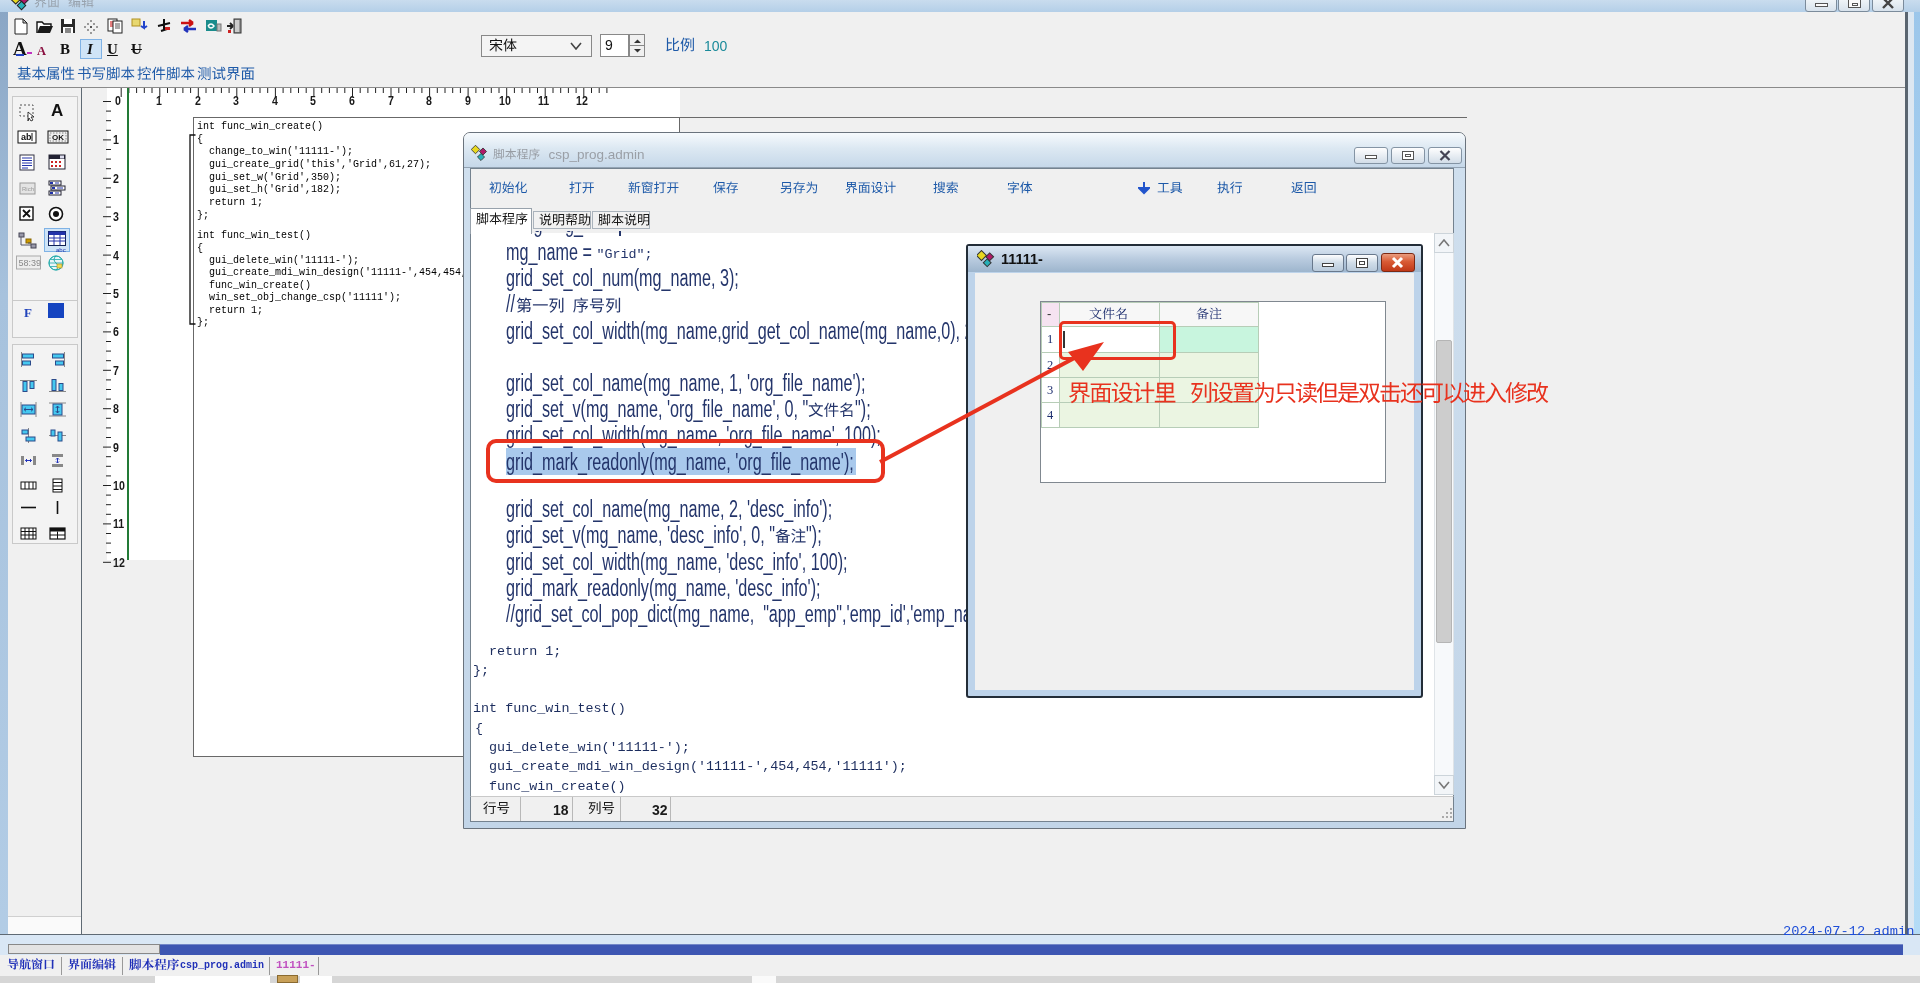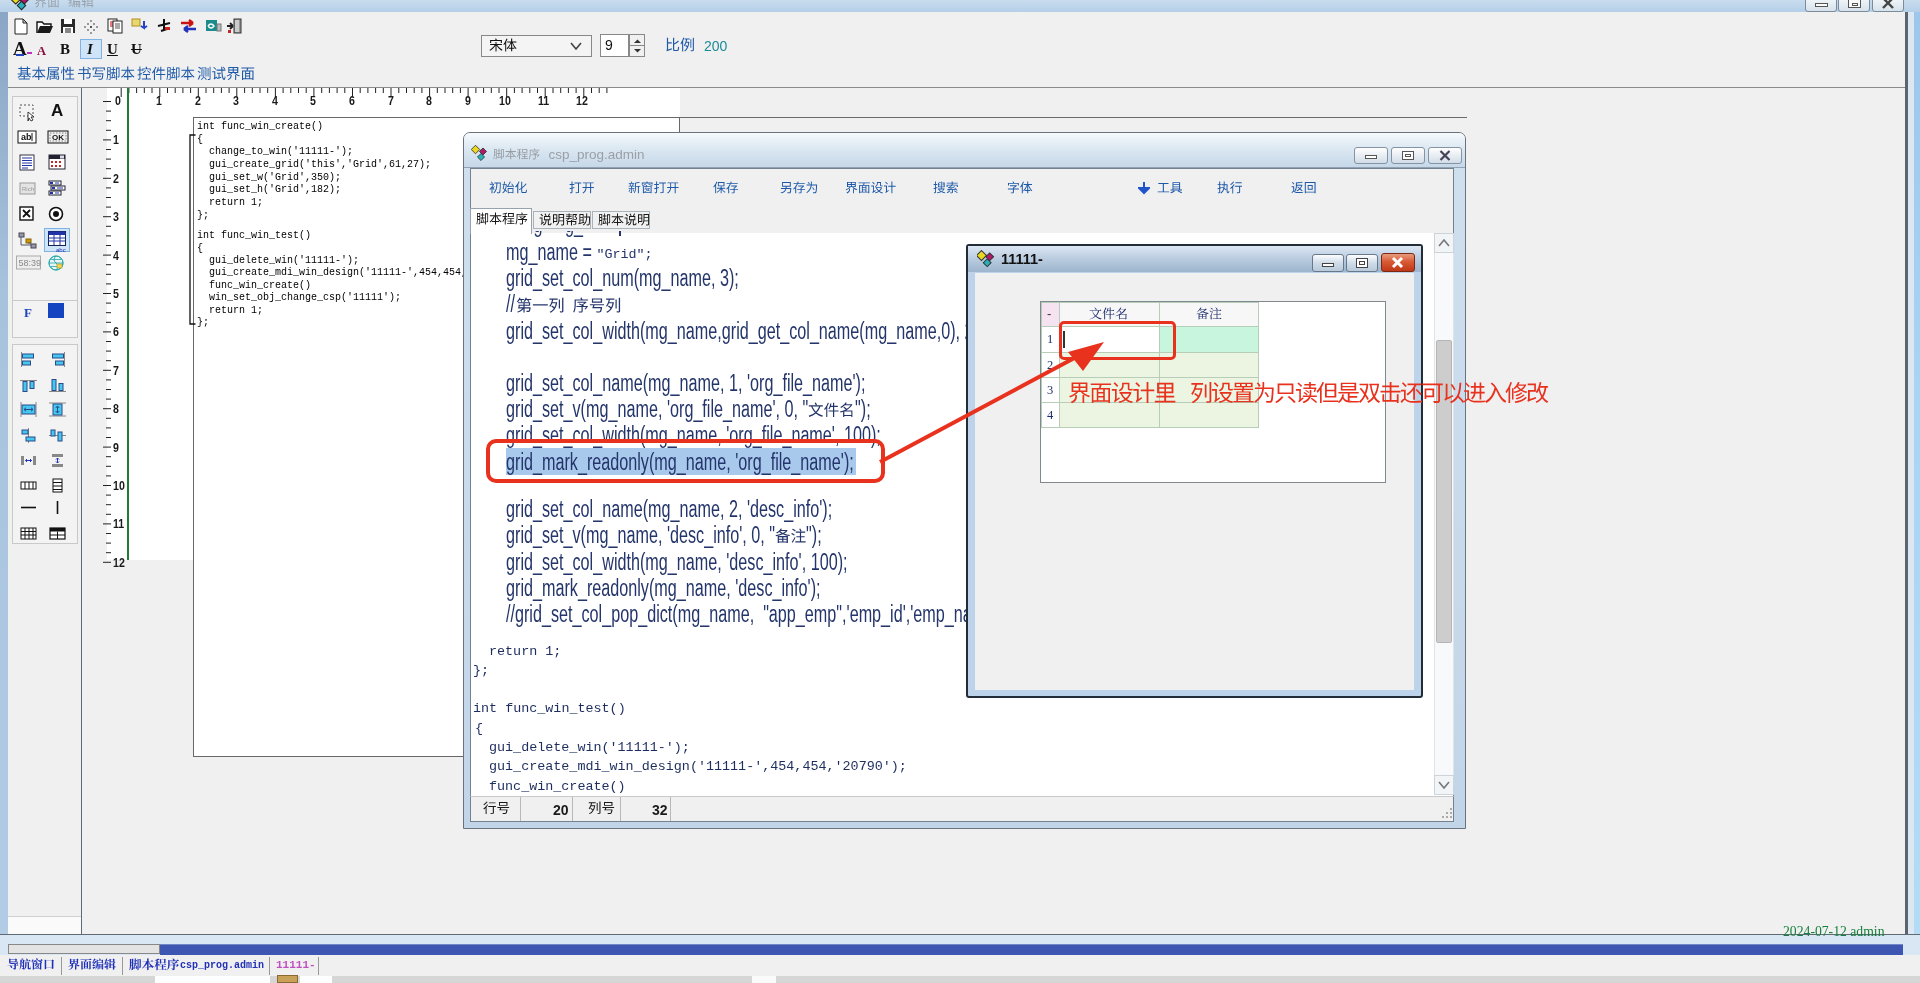--- a/index.html
+++ b/index.html
@@ -119,21 +119,21 @@
 <div style="position:absolute;left:605px;top:37px;font-family:'Liberation Sans',sans-serif;font-size:14px;color:#111;font-weight:normal;white-space:pre;line-height:16.52px;">9</div>
 <div style="position:absolute;left:629px;top:34px;width:16px;height:12px;background:#f0f0f0;border:1px solid #888"></div>
 <div style="position:absolute;left:629px;top:45px;width:16px;height:12px;background:#f0f0f0;border:1px solid #888"></div>
 <svg class="ab" style="left:633px;top:39px" width="9" height="16">
     <path d="M1 4 L4.5 0.5 L8 4 z" fill="#333"></path>
     <path d="M1 10 L4.5 13.5 L8 10 z" fill="#333"></path>
   </svg>
 <svg style="position:absolute;left:665.0px;top:37.0px;overflow:visible;" width="32" height="16">
     <path transform="translate(0,13.2)" d="M1.9 1.1C2.2 0.8 2.8 0.6 6.9 -0.8C6.8 -1.0 6.8 -1.5 6.8 -1.9L3.1 -0.8V-6.8H6.8V-8.0H3.1V-12.4H1.9V-1.0C1.9 -0.4 1.6 -0.0 1.3 0.1C1.5 0.3 1.8 0.8 1.9 1.1ZM8.0 -12.5V-1.3C8.0 0.4 8.4 0.8 9.9 0.8C10.1 0.8 11.9 0.8 12.2 0.8C13.7 0.8 14.0 -0.2 14.1 -3.2C13.8 -3.3 13.3 -3.5 13.0 -3.8C12.9 -1.0 12.8 -0.3 12.1 -0.3C11.7 -0.3 10.3 -0.3 10.0 -0.3C9.3 -0.3 9.2 -0.4 9.2 -1.3V-5.7C10.8 -6.6 12.6 -7.7 13.9 -8.8L13.0 -9.8C12.1 -8.9 10.6 -7.7 9.2 -6.9V-12.5Z M25.4 -10.9V-2.5H26.3V-10.9ZM27.8 -12.5V-0.3C27.8 -0.1 27.7 -0.0 27.5 0.0C27.2 0.0 26.4 0.0 25.5 -0.0C25.7 0.3 25.8 0.8 25.9 1.1C27.0 1.1 27.8 1.1 28.2 0.9C28.7 0.7 28.9 0.4 28.9 -0.3V-12.5ZM20.4 -4.3C20.9 -3.9 21.5 -3.4 22.0 -3.0C21.3 -1.5 20.4 -0.3 19.3 0.3C19.5 0.6 19.8 0.9 20.0 1.2C22.3 -0.4 23.9 -3.5 24.4 -8.3L23.7 -8.5L23.5 -8.4H21.6C21.8 -9.2 22.0 -9.9 22.1 -10.7H24.7V-11.8H19.5V-10.7H21.0C20.6 -8.3 19.8 -6.1 18.8 -4.6C19.0 -4.4 19.4 -4.1 19.6 -3.9C20.3 -4.8 20.8 -6.0 21.3 -7.4H23.2C23.1 -6.2 22.8 -5.0 22.4 -4.0C22.0 -4.4 21.4 -4.8 21.0 -5.1ZM18.2 -12.6C17.6 -10.4 16.6 -8.2 15.5 -6.8C15.7 -6.5 16.0 -5.9 16.1 -5.6C16.4 -6.1 16.8 -6.7 17.1 -7.2V1.2H18.2V-9.4C18.6 -10.3 18.9 -11.3 19.2 -12.3Z" fill="#1e5aa8"></path>
   </svg>
-<div style="position:absolute;left:704px;top:38px;font-family:'Liberation Sans',sans-serif;font-size:14px;color:#1a8a9a;font-weight:normal;white-space:pre;line-height:16.52px;">200</div>
+<div style="position:absolute;left:704px;top:38px;font-family:'Liberation Sans',sans-serif;font-size:14px;color:#1a8a9a;font-weight:normal;white-space:pre;line-height:16.52px;">100</div>
 <svg style="position:absolute;left:17.0px;top:66.0px;overflow:visible;" width="60" height="15">
     <path transform="translate(0,12.8)" d="M9.9 -12.2V-10.8H4.6V-12.2H3.6V-10.8H1.3V-9.9H3.6V-5.2H0.7V-4.3H3.8C3.0 -3.2 1.7 -2.3 0.5 -1.9C0.8 -1.7 1.1 -1.3 1.2 -1.0C2.6 -1.7 4.1 -2.9 5.0 -4.3H9.6C10.5 -3.0 11.9 -1.8 13.3 -1.2C13.5 -1.5 13.8 -1.8 14.0 -2.0C12.8 -2.5 11.6 -3.3 10.7 -4.3H13.8V-5.2H11.0V-9.9H13.2V-10.8H11.0V-12.2ZM4.6 -9.9H9.9V-8.9H4.6ZM6.7 -3.8V-2.6H3.7V-1.7H6.7V-0.2H1.8V0.8H12.8V-0.2H7.8V-1.7H10.8V-2.6H7.8V-3.8ZM4.6 -8.1H9.9V-7.1H4.6ZM4.6 -6.2H9.9V-5.2H4.6Z M21.2 -12.2V-9.1H15.4V-8.0H19.8C18.8 -5.6 17.0 -3.2 15.0 -2.0C15.3 -1.8 15.7 -1.4 15.8 -1.1C17.9 -2.6 19.8 -5.2 20.9 -8.0H21.2V-2.7H17.8V-1.6H21.2V1.2H22.3V-1.6H25.7V-2.7H22.3V-8.0H22.5C23.6 -5.2 25.5 -2.6 27.6 -1.2C27.8 -1.5 28.2 -1.9 28.5 -2.1C26.5 -3.3 24.6 -5.6 23.6 -8.0H28.1V-9.1H22.3V-12.2Z M32.1 -10.7H40.8V-9.4H32.1ZM31.0 -11.5V-7.3C31.0 -5.0 30.9 -1.8 29.5 0.5C29.7 0.6 30.2 0.9 30.4 1.1C31.9 -1.3 32.1 -4.8 32.1 -7.3V-8.5H41.8V-11.5ZM34.2 -5.5H36.8V-4.5H34.2ZM37.8 -5.5H40.4V-4.5H37.8ZM38.7 -1.7 39.1 -1.1 37.8 -1.1V-2.2H41.1V0.2C41.1 0.3 41.0 0.4 40.8 0.4C40.7 0.4 40.1 0.4 39.5 0.4C39.6 0.6 39.7 0.9 39.8 1.1C40.7 1.1 41.3 1.1 41.6 1.0C42.0 0.9 42.1 0.7 42.1 0.2V-3.0H37.8V-3.8H41.4V-6.2H37.8V-7.1C39.1 -7.2 40.3 -7.3 41.2 -7.5L40.6 -8.2C38.8 -7.8 35.6 -7.6 32.9 -7.6C33.0 -7.4 33.1 -7.1 33.2 -6.9C34.3 -6.9 35.6 -6.9 36.8 -7.0V-6.2H33.2V-3.8H36.8V-3.0H32.7V1.2H33.7V-2.2H36.8V-1.0L34.2 -0.9L34.3 -0.1C35.7 -0.2 37.6 -0.3 39.6 -0.4L39.9 0.3L40.6 0.1C40.4 -0.5 39.8 -1.3 39.3 -1.9Z M46.0 -12.2V1.1H47.1V-12.2ZM44.7 -9.4C44.6 -8.3 44.3 -6.7 43.9 -5.7L44.8 -5.4C45.1 -6.5 45.4 -8.1 45.5 -9.3ZM47.2 -9.5C47.6 -8.7 48.0 -7.7 48.2 -7.0L49.0 -7.4C48.8 -8.0 48.4 -9.1 48.0 -9.8ZM48.3 -0.4V0.6H57.3V-0.4H53.6V-4.0H56.6V-5.0H53.6V-8.1H56.9V-9.1H53.6V-12.1H52.5V-9.1H50.7C50.9 -9.8 51.1 -10.6 51.2 -11.3L50.2 -11.5C49.8 -9.5 49.2 -7.6 48.4 -6.3C48.7 -6.2 49.2 -5.9 49.4 -5.8C49.7 -6.4 50.1 -7.2 50.4 -8.1H52.5V-5.0H49.4V-4.0H52.5V-0.4Z" fill="#1e5aa8"></path>
   </svg>
 <svg style="position:absolute;left:77.0px;top:66.0px;overflow:visible;" width="60" height="15">
     <path transform="translate(0,12.8)" d="M10.4 -11.0C11.3 -10.4 12.5 -9.5 13.1 -8.9L13.8 -9.8C13.2 -10.3 11.9 -11.2 11.0 -11.7ZM1.8 -9.6V-8.6H6.1V-5.7H0.9V-4.7H6.1V1.1H7.2V-4.7H12.5C12.4 -2.6 12.2 -1.7 11.9 -1.4C11.7 -1.3 11.6 -1.3 11.3 -1.3C10.9 -1.3 10.0 -1.3 9.1 -1.4C9.3 -1.1 9.4 -0.6 9.5 -0.3C10.3 -0.3 11.2 -0.2 11.7 -0.3C12.2 -0.3 12.5 -0.4 12.8 -0.7C13.2 -1.1 13.5 -2.3 13.7 -5.2C13.7 -5.4 13.7 -5.7 13.7 -5.7H11.6V-9.6H7.2V-12.1H6.1V-9.6ZM7.2 -5.7V-8.6H10.5V-5.7Z M15.6 -11.4V-8.6H16.7V-10.4H26.8V-8.6H27.9V-11.4ZM15.8 -3.1V-2.1H24.0V-3.1ZM18.9 -10.1C18.5 -8.4 18.0 -6.0 17.6 -4.6H25.3C25.0 -1.8 24.7 -0.5 24.3 -0.2C24.1 -0.0 24.0 0.0 23.6 0.0C23.2 0.0 22.3 -0.0 21.3 -0.1C21.5 0.2 21.6 0.6 21.6 0.9C22.6 1.0 23.5 1.0 24.0 1.0C24.5 0.9 24.9 0.8 25.2 0.5C25.8 -0.0 26.1 -1.5 26.4 -5.1C26.5 -5.3 26.5 -5.6 26.5 -5.6H19.0L19.4 -7.5H26.1V-8.4H19.6L19.9 -10.0Z M30.2 -11.6V-6.4C30.2 -4.3 30.2 -1.4 29.4 0.7C29.6 0.8 30.0 1.0 30.2 1.1C30.7 -0.2 31.0 -2.1 31.1 -3.8H32.8V-0.1C32.8 0.0 32.7 0.1 32.6 0.1C32.4 0.1 32.0 0.1 31.4 0.1C31.6 0.3 31.7 0.8 31.7 1.0C32.5 1.0 33.0 1.0 33.3 0.9C33.6 0.7 33.7 0.4 33.7 -0.1V-11.6ZM31.1 -10.7H32.8V-8.3H31.1ZM31.1 -7.3H32.8V-4.8H31.1L31.1 -6.4ZM39.1 -11.3V1.2H40.0V-10.3H41.6V-2.5C41.6 -2.3 41.5 -2.3 41.4 -2.3C41.2 -2.3 40.8 -2.3 40.3 -2.3C40.4 -2.0 40.6 -1.6 40.6 -1.3C41.3 -1.3 41.8 -1.3 42.1 -1.5C42.4 -1.7 42.5 -2.0 42.5 -2.5V-11.3ZM34.4 -0.4 34.5 -0.4C34.7 -0.5 35.1 -0.7 37.7 -1.1C37.8 -0.8 37.8 -0.5 37.8 -0.2L38.6 -0.5C38.5 -1.5 38.1 -3.1 37.6 -4.3L36.8 -4.1C37.1 -3.5 37.3 -2.7 37.5 -2.0L35.4 -1.6C35.8 -2.7 36.3 -4.1 36.6 -5.4H38.6V-6.5H36.8V-8.7H38.3V-9.8H36.8V-12.1H35.9V-9.8H34.4V-8.7H35.9V-6.5H34.1V-5.4H35.6C35.3 -4.0 34.8 -2.6 34.7 -2.1C34.5 -1.7 34.3 -1.3 34.1 -1.3C34.2 -1.0 34.4 -0.6 34.4 -0.4Z M50.2 -12.2V-9.1H44.4V-8.0H48.8C47.8 -5.6 46.0 -3.2 44.0 -2.0C44.3 -1.8 44.7 -1.4 44.8 -1.1C46.9 -2.6 48.8 -5.2 49.9 -8.0H50.2V-2.7H46.8V-1.6H50.2V1.2H51.3V-1.6H54.7V-2.7H51.3V-8.0H51.5C52.6 -5.2 54.5 -2.6 56.6 -1.2C56.8 -1.5 57.2 -1.9 57.5 -2.1C55.5 -3.3 53.6 -5.6 52.6 -8.0H57.1V-9.1H51.3V-12.2Z" fill="#1e5aa8"></path>
   </svg>
 <svg style="position:absolute;left:137.0px;top:66.0px;overflow:visible;" width="60" height="15">
     <path transform="translate(0,12.8)" d="M10.1 -8.0C11.0 -7.2 12.2 -6.0 12.8 -5.4L13.5 -6.1C12.9 -6.7 11.7 -7.8 10.7 -8.6ZM8.1 -8.6C7.4 -7.6 6.4 -6.7 5.4 -6.0C5.6 -5.8 5.9 -5.4 6.0 -5.2C7.1 -5.9 8.3 -7.1 9.1 -8.3ZM2.4 -12.2V-9.4H0.6V-8.3H2.4V-4.9C1.7 -4.6 1.0 -4.4 0.5 -4.3L0.7 -3.2L2.4 -3.8V-0.2C2.4 -0.0 2.3 0.0 2.1 0.0C2.0 0.0 1.4 0.0 0.8 0.0C0.9 0.3 1.0 0.8 1.1 1.0C2.0 1.0 2.6 1.0 2.9 0.8C3.3 0.7 3.4 0.4 3.4 -0.2V-4.1L5.0 -4.7L4.8 -5.7L3.4 -5.2V-8.3H4.9V-9.4H3.4V-12.2ZM4.8 -0.3V0.7H14.0V-0.3H10.0V-3.9H12.9V-4.9H6.0V-3.9H8.9V-0.3ZM8.5 -11.9C8.7 -11.5 9.0 -10.9 9.1 -10.4H5.3V-7.9H6.3V-9.5H12.8V-8.0H13.8V-10.4H10.3C10.2 -10.9 9.8 -11.6 9.5 -12.2Z M19.1 -4.9V-3.9H23.3V1.2H24.3V-3.9H28.3V-4.9H24.3V-8.1H27.7V-9.2H24.3V-12.0H23.3V-9.2H21.3C21.5 -9.9 21.7 -10.6 21.8 -11.2L20.8 -11.5C20.4 -9.6 19.8 -7.7 19.0 -6.5C19.2 -6.4 19.7 -6.1 19.9 -5.9C20.3 -6.5 20.7 -7.3 21.0 -8.1H23.3V-4.9ZM18.4 -12.1C17.6 -9.9 16.3 -7.8 15.0 -6.3C15.2 -6.1 15.5 -5.5 15.6 -5.3C16.1 -5.8 16.5 -6.3 16.9 -7.0V1.1H18.0V-8.7C18.5 -9.7 19.0 -10.7 19.4 -11.8Z M30.2 -11.6V-6.4C30.2 -4.3 30.2 -1.4 29.4 0.7C29.6 0.8 30.0 1.0 30.2 1.1C30.7 -0.2 31.0 -2.1 31.1 -3.8H32.8V-0.1C32.8 0.0 32.7 0.1 32.6 0.1C32.4 0.1 32.0 0.1 31.4 0.1C31.6 0.3 31.7 0.8 31.7 1.0C32.5 1.0 33.0 1.0 33.3 0.9C33.6 0.7 33.7 0.4 33.7 -0.1V-11.6ZM31.1 -10.7H32.8V-8.3H31.1ZM31.1 -7.3H32.8V-4.8H31.1L31.1 -6.4ZM39.1 -11.3V1.2H40.0V-10.3H41.6V-2.5C41.6 -2.3 41.5 -2.3 41.4 -2.3C41.2 -2.3 40.8 -2.3 40.3 -2.3C40.4 -2.0 40.6 -1.6 40.6 -1.3C41.3 -1.3 41.8 -1.3 42.1 -1.5C42.4 -1.7 42.5 -2.0 42.5 -2.5V-11.3ZM34.4 -0.4 34.5 -0.4C34.7 -0.5 35.1 -0.7 37.7 -1.1C37.8 -0.8 37.8 -0.5 37.8 -0.2L38.6 -0.5C38.5 -1.5 38.1 -3.1 37.6 -4.3L36.8 -4.1C37.1 -3.5 37.3 -2.7 37.5 -2.0L35.4 -1.6C35.8 -2.7 36.3 -4.1 36.6 -5.4H38.6V-6.5H36.8V-8.7H38.3V-9.8H36.8V-12.1H35.9V-9.8H34.4V-8.7H35.9V-6.5H34.1V-5.4H35.6C35.3 -4.0 34.8 -2.6 34.7 -2.1C34.5 -1.7 34.3 -1.3 34.1 -1.3C34.2 -1.0 34.4 -0.6 34.4 -0.4Z M50.2 -12.2V-9.1H44.4V-8.0H48.8C47.8 -5.6 46.0 -3.2 44.0 -2.0C44.3 -1.8 44.7 -1.4 44.8 -1.1C46.9 -2.6 48.8 -5.2 49.9 -8.0H50.2V-2.7H46.8V-1.6H50.2V1.2H51.3V-1.6H54.7V-2.7H51.3V-8.0H51.5C52.6 -5.2 54.5 -2.6 56.6 -1.2C56.8 -1.5 57.2 -1.9 57.5 -2.1C55.5 -3.3 53.6 -5.6 52.6 -8.0H57.1V-9.1H51.3V-12.2Z" fill="#1e5aa8"></path>
   </svg>
 <svg style="position:absolute;left:197.0px;top:66.0px;overflow:visible;" width="60" height="15">
@@ -588,37 +588,37 @@
 <div style="position:absolute;left:506px;top:523.4px;font-family:'Liberation Sans',sans-serif;font-size:23px;line-height:25.7px;color:#24356b;white-space:pre;transform:scaleX(0.7032);transform-origin:left top">grid_set_v(mg_name, 'desc_info', 0, "</div>
 <svg style="position:absolute;left:775.0px;top:528.1px;overflow:visible;" width="33" height="17">
     <path transform="translate(0,13.7)" d="M10.7 -10.7C9.9 -9.9 8.9 -9.3 7.8 -8.7C6.7 -9.2 5.8 -9.8 5.1 -10.6L5.3 -10.7ZM5.8 -13.2C5.0 -11.8 3.4 -10.2 1.2 -9.2C1.5 -9.0 1.8 -8.6 2.0 -8.3C2.9 -8.8 3.6 -9.3 4.3 -9.8C4.9 -9.2 5.7 -8.6 6.6 -8.1C4.6 -7.3 2.5 -6.8 0.5 -6.5C0.7 -6.2 0.9 -5.7 1.0 -5.4C3.3 -5.7 5.7 -6.4 7.8 -7.4C9.7 -6.5 12.0 -5.9 14.4 -5.6C14.6 -5.9 14.9 -6.4 15.2 -6.7C13.0 -6.9 10.8 -7.4 9.0 -8.1C10.5 -9.0 11.8 -10.0 12.6 -11.3L11.8 -11.8L11.6 -11.8H6.2C6.5 -12.1 6.8 -12.5 7.0 -12.9ZM3.9 -2.0H7.2V-0.3H3.9ZM3.9 -3.0V-4.5H7.2V-3.0ZM11.6 -2.0V-0.3H8.4V-2.0ZM11.6 -3.0H8.4V-4.5H11.6ZM2.7 -5.6V1.2H3.9V0.7H11.6V1.2H12.9V-5.6Z M17.1 -12.1C18.1 -11.6 19.4 -10.8 20.0 -10.3L20.7 -11.3C20.0 -11.8 18.7 -12.5 17.7 -12.9ZM16.3 -7.8C17.2 -7.3 18.5 -6.6 19.1 -6.1L19.8 -7.0C19.1 -7.5 17.8 -8.2 16.9 -8.6ZM16.7 0.3 17.7 1.1C18.6 -0.4 19.7 -2.3 20.5 -4.0L19.7 -4.8C18.8 -3.0 17.6 -0.9 16.7 0.3ZM24.1 -12.8C24.7 -12.0 25.2 -10.9 25.4 -10.2L26.6 -10.6C26.3 -11.3 25.8 -12.4 25.2 -13.2ZM20.8 -10.1V-9.0H24.9V-5.5H21.4V-4.4H24.9V-0.4H20.3V0.8H30.6V-0.4H26.1V-4.4H29.7V-5.5H26.1V-9.0H30.2V-10.1Z" fill="#24356b"></path>
   </svg>
 <div style="position:absolute;left:806px;top:523.4px;font-family:'Liberation Sans',sans-serif;font-size:23px;line-height:25.7px;color:#24356b;white-space:pre;transform:scaleX(0.7032);transform-origin:left top">");</div>
 <div style="position:absolute;left:489px;top:643.5px;font-family:'Liberation Mono',sans-serif;font-size:13.4px;color:#1c2d5e;font-weight:normal;white-space:pre;line-height:15.812px;">return 1;</div>
 <div style="position:absolute;left:473px;top:662.8px;font-family:'Liberation Mono',sans-serif;font-size:13.4px;color:#1c2d5e;font-weight:normal;white-space:pre;line-height:15.812px;">};</div>
 <div style="position:absolute;left:473px;top:701.4px;font-family:'Liberation Mono',sans-serif;font-size:13.4px;color:#1c2d5e;font-weight:normal;white-space:pre;line-height:15.812px;">int func_win_test()</div>
 <div style="position:absolute;left:475px;top:720.7px;font-family:'Liberation Mono',sans-serif;font-size:13.4px;color:#1c2d5e;font-weight:normal;white-space:pre;line-height:15.812px;">{</div>
 <div style="position:absolute;left:489px;top:740.0px;font-family:'Liberation Mono',sans-serif;font-size:13.4px;color:#1c2d5e;font-weight:normal;white-space:pre;line-height:15.812px;">gui_delete_win('11111-');</div>
-<div style="position:absolute;left:489px;top:759.3px;font-family:'Liberation Mono',sans-serif;font-size:13.4px;color:#1c2d5e;font-weight:normal;white-space:pre;line-height:15.812px;">gui_create_mdi_win_design('11111-',454,454,'20790');</div>
+<div style="position:absolute;left:489px;top:759.3px;font-family:'Liberation Mono',sans-serif;font-size:13.4px;color:#1c2d5e;font-weight:normal;white-space:pre;line-height:15.812px;">gui_create_mdi_win_design('11111-',454,454,'11111');</div>
 <div style="position:absolute;left:489px;top:778.6px;font-family:'Liberation Mono',sans-serif;font-size:13.4px;color:#1c2d5e;font-weight:normal;white-space:pre;line-height:15.812px;">func_win_create()</div>
 <div style="position:absolute;left:1434px;top:233px;width:20px;height:562px;background:#f7f9fb;border:1px solid #dfe4e8"></div>
 <div style="position:absolute;left:1434px;top:233px;width:20px;height:20px;background:#f2f5f8;border:1px solid #ccd4da"></div>
 <svg class="ab" style="left:1438px;top:239px" width="12" height="9">
     <path d="M1 7 L6 1 L11 7" stroke="#777" stroke-width="1.6" fill="none"></path>
   </svg>
 <div style="position:absolute;left:1434px;top:775px;width:20px;height:20px;background:#f2f5f8;border:1px solid #ccd4da"></div>
 <svg class="ab" style="left:1438px;top:781px" width="12" height="9">
     <path d="M1 1 L6 7 L11 1" stroke="#777" stroke-width="1.6" fill="none"></path>
   </svg>
 <div style="position:absolute;left:1436px;top:340px;width:16px;height:303px;background:#cdcdcd;border:1px solid #b5b5b5;border-radius:2px"></div>
 <div style="position:absolute;left:470px;top:796px;width:984px;height:26px;background:#f0f0f0;border:1px solid #74828f;border-top:1px solid #c9c9c9"></div>
 <svg style="position:absolute;left:483.0px;top:801.0px;overflow:visible;" width="29" height="14">
     <path transform="translate(0,11.9)" d="M5.9 -10.5V-9.6H12.5V-10.5ZM3.6 -11.4C2.9 -10.4 1.6 -9.2 0.5 -8.4C0.6 -8.2 0.9 -7.8 1.1 -7.6C2.3 -8.5 3.7 -9.8 4.6 -10.9ZM5.3 -6.8V-5.8H9.8V-0.2C9.8 -0.0 9.7 0.1 9.5 0.1C9.2 0.1 8.3 0.1 7.4 0.0C7.5 0.3 7.7 0.8 7.7 1.0C9.0 1.0 9.8 1.0 10.2 0.9C10.7 0.7 10.9 0.4 10.9 -0.2V-5.8H12.9V-6.8ZM4.1 -8.5C3.2 -6.9 1.7 -5.3 0.3 -4.3C0.5 -4.1 0.9 -3.7 1.1 -3.5C1.6 -3.9 2.1 -4.4 2.6 -4.9V1.1H3.6V-6.0C4.2 -6.7 4.7 -7.4 5.1 -8.1Z M17.0 -9.9H23.4V-8.0H17.0ZM16.0 -10.8V-7.2H24.5V-10.8ZM14.4 -5.9V-5.0H17.1C16.9 -4.2 16.5 -3.2 16.2 -2.6H23.3C23.1 -1.0 22.8 -0.3 22.5 0.0C22.3 0.1 22.1 0.1 21.8 0.1C21.4 0.1 20.4 0.1 19.5 0.0C19.7 0.3 19.8 0.7 19.8 1.0C20.8 1.1 21.7 1.1 22.1 1.0C22.7 1.0 23.0 0.9 23.3 0.7C23.8 0.2 24.1 -0.8 24.5 -3.0C24.5 -3.2 24.5 -3.5 24.5 -3.5H17.8L18.3 -5.0H26.1V-5.9Z" fill="#1a1a1a"></path>
   </svg>
-<div style="position:absolute;left:553px;top:801.5px;font-family:'Liberation Sans',sans-serif;font-size:14px;color:#1a1a1a;font-weight:bold;white-space:pre;line-height:16.52px;">20</div>
+<div style="position:absolute;left:553px;top:801.5px;font-family:'Liberation Sans',sans-serif;font-size:14px;color:#1a1a1a;font-weight:bold;white-space:pre;line-height:16.52px;">18</div>
 <svg style="position:absolute;left:588.0px;top:801.0px;overflow:visible;" width="29" height="14">
     <path transform="translate(0,11.9)" d="M8.7 -9.8V-2.2H9.7V-9.8ZM11.4 -11.3V-0.2C11.4 -0.0 11.4 0.1 11.2 0.1C10.9 0.1 10.2 0.1 9.5 0.0C9.6 0.3 9.8 0.8 9.8 1.0C10.9 1.0 11.5 1.0 11.9 0.9C12.3 0.7 12.5 0.4 12.5 -0.2V-11.3ZM2.4 -4.1C3.1 -3.6 4.0 -2.9 4.5 -2.4C3.6 -1.1 2.4 -0.2 1.1 0.3C1.3 0.5 1.6 0.9 1.7 1.1C4.5 -0.1 6.6 -2.8 7.3 -7.5L6.7 -7.6L6.5 -7.6H3.5C3.7 -8.2 3.9 -8.9 4.0 -9.6H7.7V-10.6H0.8V-9.6H3.0C2.6 -7.6 1.8 -5.7 0.7 -4.4C0.9 -4.3 1.3 -3.9 1.5 -3.7C2.1 -4.5 2.7 -5.5 3.1 -6.7H6.2C5.9 -5.4 5.5 -4.3 5.0 -3.3C4.5 -3.8 3.7 -4.4 3.0 -4.8Z M17.0 -9.9H23.4V-8.0H17.0ZM16.0 -10.8V-7.2H24.5V-10.8ZM14.4 -5.9V-5.0H17.1C16.9 -4.2 16.5 -3.2 16.2 -2.6H23.3C23.1 -1.0 22.8 -0.3 22.5 0.0C22.3 0.1 22.1 0.1 21.8 0.1C21.4 0.1 20.4 0.1 19.5 0.0C19.7 0.3 19.8 0.7 19.8 1.0C20.8 1.1 21.7 1.1 22.1 1.0C22.7 1.0 23.0 0.9 23.3 0.7C23.8 0.2 24.1 -0.8 24.5 -3.0C24.5 -3.2 24.5 -3.5 24.5 -3.5H17.8L18.3 -5.0H26.1V-5.9Z" fill="#1a1a1a"></path>
   </svg>
 <div style="position:absolute;left:652px;top:801.5px;font-family:'Liberation Sans',sans-serif;font-size:14px;color:#1a1a1a;font-weight:bold;white-space:pre;line-height:16.52px;">32</div>
 <div style="position:absolute;left:520px;top:797px;width:1px;height:24px;background:#b8b8b8"></div>
 <div style="position:absolute;left:572px;top:797px;width:1px;height:24px;background:#b8b8b8"></div>
 <div style="position:absolute;left:620px;top:797px;width:1px;height:24px;background:#b8b8b8"></div>
 <div style="position:absolute;left:670px;top:797px;width:1px;height:24px;background:#b8b8b8"></div>
 <svg class="ab" style="left:1442px;top:808px" width="12" height="12">
     <g fill="#aaa">
@@ -702,17 +702,17 @@
     <path transform="translate(0,10.6)" d="M5.3 -7.2V-5.5H3.3V-7.2ZM5.3 -7.5H3.3V-9.1H5.3ZM6.7 -7.2H8.7V-5.5H6.7ZM6.7 -7.5V-9.1H8.7V-7.5ZM7.0 -3.8V1.1H7.3C7.8 1.1 8.4 0.8 8.4 0.7V-3.3C9.0 -2.8 9.8 -2.4 10.6 -2.1C10.8 -2.7 11.1 -3.2 11.6 -3.3L11.6 -3.5C10.0 -3.7 8.2 -4.2 7.2 -5.1H8.7V-4.6H9.0C9.4 -4.6 10.1 -4.9 10.1 -5.0V-8.9C10.4 -8.9 10.5 -9.0 10.6 -9.1L9.3 -10.2L8.6 -9.4H3.4L1.9 -10.0V-4.5H2.2C2.7 -4.5 3.3 -4.8 3.3 -4.9V-5.1H4.1C3.4 -3.9 2.0 -2.9 0.3 -2.3L0.4 -2.1C1.7 -2.4 2.7 -2.7 3.6 -3.2V-2.4C3.6 -1.2 3.2 0.1 0.7 1.0L0.8 1.1C4.3 0.5 5.0 -1.0 5.0 -2.4V-3.3C5.3 -3.4 5.4 -3.5 5.4 -3.6L4.5 -3.7C5.0 -4.1 5.5 -4.6 5.9 -5.1H6.9C7.2 -4.6 7.5 -4.2 7.9 -3.8Z M13.3 -6.9V1.0H13.5C14.2 1.0 14.7 0.7 14.7 0.6V0.0H21.3V0.9H21.5C22.2 0.9 22.7 0.6 22.7 0.5V-6.5C23.0 -6.5 23.1 -6.6 23.2 -6.7L21.9 -7.8L21.2 -6.9H17.2C17.7 -7.4 18.3 -8.1 18.8 -8.7H23.3C23.5 -8.7 23.6 -8.8 23.6 -8.9C23.1 -9.4 22.1 -10.1 22.1 -10.1L21.3 -9.0H12.4L12.5 -8.7H16.9L16.7 -6.9H14.8L13.3 -7.5ZM14.7 -0.3V-6.6H15.9V-0.3ZM21.3 -0.3H20.0V-6.6H21.3ZM17.2 -6.6H18.7V-4.8H17.2ZM17.2 -4.4H18.7V-2.5H17.2ZM17.2 -2.2H18.7V-0.3H17.2Z M24.5 -1.1 25.1 0.5C25.3 0.4 25.4 0.3 25.5 0.1C26.7 -0.7 27.5 -1.4 28.1 -1.9L28.0 -2.1C26.6 -1.6 25.1 -1.3 24.5 -1.1ZM27.8 -9.4 26.1 -10.1C25.9 -9.1 25.2 -7.3 24.6 -6.6C24.5 -6.6 24.3 -6.5 24.3 -6.5L24.9 -5.0C25.0 -5.1 25.1 -5.2 25.2 -5.3L26.2 -5.7C25.7 -4.9 25.2 -4.2 24.8 -3.8C24.7 -3.7 24.4 -3.6 24.4 -3.6L25.0 -2.1C25.1 -2.2 25.2 -2.2 25.2 -2.3C26.5 -2.9 27.6 -3.4 28.2 -3.7L28.2 -3.9C27.1 -3.8 26.1 -3.7 25.4 -3.6C26.4 -4.5 27.6 -5.9 28.3 -6.9C28.4 -6.9 28.5 -6.9 28.6 -6.9V-5.9C28.6 -3.7 28.4 -1.1 27.1 0.9L27.3 1.0C28.7 -0.2 29.3 -1.7 29.6 -3.3V1.0H29.7C30.3 1.0 30.6 0.8 30.6 0.7V-2.4H31.3V0.4H31.4C31.8 0.4 32.1 0.2 32.1 0.2V-2.4H32.7V-0.2H32.8C33.2 -0.2 33.5 -0.4 33.5 -0.4V-2.4H34.1V-0.3C34.1 -0.2 34.1 -0.1 34.0 -0.1C33.8 -0.1 33.2 -0.2 33.2 -0.2V-0.0C33.5 0.1 33.7 0.2 33.8 0.3C33.9 0.5 33.9 0.7 33.9 1.0C35.1 0.9 35.2 0.5 35.2 -0.2V-4.3C35.4 -4.3 35.6 -4.4 35.6 -4.5L34.5 -5.3L34.0 -4.7H30.8L29.7 -5.1L29.7 -5.9V-6.1H33.8V-5.6H34.0C34.4 -5.6 35.0 -5.8 35.0 -5.9V-8.0C35.2 -8.1 35.4 -8.2 35.4 -8.2L34.3 -9.1L33.7 -8.5H32.4C33.0 -8.9 33.0 -10.0 31.0 -10.2L30.9 -10.1C31.2 -9.8 31.5 -9.2 31.5 -8.6L31.7 -8.5H29.9L28.6 -9.0V-7.2L27.2 -7.9C27.1 -7.5 26.8 -7.0 26.6 -6.4L25.1 -6.4C25.9 -7.2 26.8 -8.3 27.4 -9.2C27.6 -9.2 27.8 -9.3 27.8 -9.4ZM30.6 -2.7V-4.4H31.3V-2.7ZM29.7 -6.5V-8.2H33.8V-6.5ZM34.1 -2.7H33.5V-4.4H34.1ZM32.7 -2.7H32.1V-4.4H32.7Z M39.6 -9.7 38.0 -10.2C37.9 -9.6 37.7 -8.8 37.5 -7.9H36.3L36.3 -7.6H37.4C37.1 -6.6 36.8 -5.6 36.5 -4.9C36.3 -4.8 36.2 -4.7 36.0 -4.6L37.2 -3.8L37.7 -4.4H38.5V-2.5C37.5 -2.3 36.7 -2.2 36.3 -2.1L37.0 -0.6C37.1 -0.6 37.3 -0.7 37.3 -0.9L38.5 -1.4V1.0H38.7C39.3 1.0 39.7 0.7 39.7 0.7V-2.0C40.3 -2.3 40.8 -2.6 41.2 -2.9L41.2 -3.0L39.7 -2.7V-4.4H40.9C41.1 -4.4 41.2 -4.4 41.2 -4.6C40.8 -4.9 40.3 -5.4 40.3 -5.4L39.8 -4.7H39.7V-6.4C40.0 -6.5 40.1 -6.6 40.1 -6.7L38.6 -6.9V-4.7H37.7C38.0 -5.5 38.3 -6.6 38.6 -7.6H40.9C41.1 -7.6 41.2 -7.7 41.2 -7.8C40.8 -8.2 40.0 -8.7 40.0 -8.7L39.4 -7.9H38.7L39.1 -9.5C39.4 -9.5 39.6 -9.6 39.6 -9.7ZM41.4 -9.9V-6.5H41.7C42.4 -6.5 42.8 -6.8 42.8 -6.8V-7.2H45.0V-6.7H45.2C45.6 -6.7 45.9 -6.8 46.1 -6.8L45.5 -6.1H40.4L40.5 -5.8H41.4V-0.8L40.2 -0.7L40.3 -0.3L44.9 -1.0V1.1H45.2C45.9 1.1 46.3 0.8 46.3 0.7V-1.2L47.5 -1.4C47.7 -1.4 47.8 -1.5 47.8 -1.6C47.4 -2.0 46.9 -2.6 46.9 -2.6L46.3 -1.6V-5.8H47.2C47.4 -5.8 47.5 -5.9 47.5 -6.0C47.1 -6.3 46.6 -6.8 46.3 -7.0L46.4 -7.0V-9.0C46.6 -9.0 46.8 -9.1 46.8 -9.2L45.6 -10.1L45.0 -9.4H42.9ZM44.9 -1.3 42.8 -1.0V-2.5H44.9ZM44.9 -5.8V-4.5H42.8V-5.8ZM44.9 -2.9H42.8V-4.2H44.9ZM42.8 -7.5V-9.0H45.0V-7.5Z" fill="#2030b8"></path>
   </svg>
 <div style="position:absolute;left:122px;top:957px;width:1px;height:18px;background:#999"></div>
 <svg style="position:absolute;left:129.0px;top:958.0px;overflow:visible;" width="52" height="13">
     <path transform="translate(0,11.1)" d="M7.4 -9.0 6.9 -8.3H6.8V-10.2C7.1 -10.2 7.2 -10.3 7.2 -10.5L5.7 -10.6V-8.3H4.5L4.6 -7.9H5.7V-5.5H4.3L4.4 -5.1H5.5C5.4 -4.1 5.0 -2.3 4.6 -1.6C4.5 -1.5 4.2 -1.4 4.2 -1.4L4.8 -0.0C4.9 -0.1 5.0 -0.1 5.1 -0.3C5.9 -0.6 6.7 -1.0 7.2 -1.3C7.2 -1.0 7.2 -0.7 7.2 -0.4C8.2 0.7 9.3 -1.7 6.9 -4.0L6.7 -3.9C6.9 -3.3 7.1 -2.5 7.2 -1.7L5.1 -1.5C5.7 -2.3 6.4 -3.5 6.8 -4.4C7.0 -4.4 7.2 -4.5 7.2 -4.7L6.0 -5.1H8.2C8.3 -5.1 8.4 -5.2 8.5 -5.2V1.1H8.7C9.2 1.1 9.6 0.8 9.6 0.7V-9.2H10.6V-2.6C10.6 -2.5 10.6 -2.4 10.4 -2.4C10.3 -2.4 9.8 -2.4 9.8 -2.4V-2.2C10.1 -2.2 10.2 -2.0 10.3 -1.9C10.4 -1.7 10.4 -1.3 10.4 -0.9C11.6 -1.1 11.8 -1.5 11.8 -2.5V-9.0C12.0 -9.1 12.2 -9.1 12.3 -9.2L11.0 -10.2L10.5 -9.6H9.7L8.5 -10.1V-5.4C8.1 -5.8 7.6 -6.2 7.6 -6.2L7.1 -5.5H6.8V-7.9H8.0C8.2 -7.9 8.3 -8.0 8.3 -8.1C8.0 -8.5 7.4 -9.0 7.4 -9.0ZM2.9 -4.1H2.2L2.2 -5.6V-6.7H2.9ZM0.9 -10.0V-5.5C0.9 -3.3 1.0 -0.9 0.3 1.0L0.5 1.1C1.7 -0.2 2.1 -2.0 2.1 -3.7H2.9V-0.6C2.9 -0.4 2.9 -0.3 2.7 -0.3C2.6 -0.3 1.9 -0.4 1.9 -0.4V-0.2C2.3 -0.1 2.4 0.0 2.5 0.2C2.7 0.4 2.7 0.7 2.7 1.1C4.0 1.0 4.2 0.5 4.2 -0.4V-9.3C4.4 -9.4 4.6 -9.5 4.6 -9.6L3.4 -10.5L2.8 -9.9H2.4L0.9 -10.4ZM2.9 -7.0H2.2V-9.5H2.9Z M22.9 -9.0 22.0 -7.8H19.6V-10.1C20.0 -10.2 20.1 -10.3 20.1 -10.5L18.1 -10.7V-7.8H13.4L13.5 -7.5H17.2C16.5 -5.1 15.0 -2.5 12.9 -0.8L13.1 -0.7C15.3 -1.8 17.0 -3.4 18.1 -5.3V-2.2H15.7L15.8 -1.8H18.1V1.1H18.4C19.0 1.1 19.6 0.8 19.6 0.7V-1.8H21.8C21.9 -1.8 22.1 -1.9 22.1 -2.0C21.6 -2.5 20.8 -3.3 20.8 -3.3L20.0 -2.2H19.6V-7.4C20.4 -4.5 21.6 -2.4 23.5 -1.0C23.7 -1.8 24.2 -2.3 24.8 -2.4L24.9 -2.5C22.9 -3.4 20.9 -5.2 19.8 -7.5H24.1C24.3 -7.5 24.4 -7.5 24.5 -7.7C23.9 -8.2 22.9 -9.0 22.9 -9.0Z M29.1 -10.7C28.4 -10.1 26.8 -9.2 25.5 -8.7L25.5 -8.5C26.1 -8.5 26.8 -8.6 27.4 -8.7V-6.8H25.6L25.7 -6.5H27.3C26.9 -4.8 26.3 -3.0 25.4 -1.7L25.6 -1.5C26.3 -2.1 26.9 -2.8 27.4 -3.5V1.1H27.7C28.4 1.1 28.8 0.8 28.8 0.7V-5.3C29.1 -4.8 29.4 -4.1 29.4 -3.5C30.1 -2.8 30.9 -3.5 30.6 -4.4H32.9V-2.4H30.4L30.5 -2.0H32.9V0.4H29.6L29.7 0.7H37.3C37.5 0.7 37.6 0.7 37.6 0.5C37.1 0.1 36.3 -0.6 36.3 -0.6L35.5 0.4H34.3V-2.0H36.8C37.0 -2.0 37.1 -2.1 37.1 -2.2C36.6 -2.6 35.8 -3.3 35.8 -3.3L35.1 -2.4H34.3V-4.4H37.0C37.2 -4.4 37.3 -4.4 37.3 -4.6C36.8 -5.0 36.0 -5.7 36.0 -5.7L35.3 -4.7H30.4L30.4 -4.6C30.2 -5.0 29.7 -5.4 28.8 -5.7V-6.5H30.4C30.6 -6.5 30.7 -6.5 30.8 -6.7C30.4 -7.1 29.6 -7.7 29.6 -7.7L29.0 -6.8H28.8V-9.0C29.3 -9.1 29.6 -9.2 30.0 -9.3C30.4 -9.1 30.6 -9.2 30.8 -9.3ZM30.9 -9.6V-5.5H31.1C31.6 -5.5 32.2 -5.8 32.2 -5.9V-6.3H35.1V-5.8H35.3C35.8 -5.8 36.5 -6.0 36.5 -6.1V-9.0C36.7 -9.1 36.9 -9.2 37.0 -9.3L35.6 -10.4L34.9 -9.6H32.3L30.9 -10.2ZM32.2 -6.7V-9.3H35.1V-6.7Z M48.6 -9.6 47.9 -8.6H45.3C46.0 -8.9 46.0 -10.5 43.2 -10.7L43.2 -10.6C43.6 -10.2 44.1 -9.4 44.3 -8.7L44.5 -8.6H40.9L39.2 -9.2V-5.4C39.2 -3.2 39.1 -0.8 38.1 1.1L38.2 1.2C40.5 -0.6 40.7 -3.3 40.7 -5.4V-8.2H49.7C49.9 -8.2 50.0 -8.3 50.0 -8.4C49.5 -8.9 48.6 -9.6 48.6 -9.6ZM42.9 -6.3 42.8 -6.2C43.5 -5.8 44.5 -5.0 44.9 -4.4C45.6 -4.1 46.1 -4.8 45.7 -5.4C46.6 -5.8 47.6 -6.2 48.3 -6.6C48.6 -6.7 48.7 -6.7 48.8 -6.8L47.5 -8.1L46.6 -7.3H41.5L41.6 -6.9H46.5C46.2 -6.6 45.8 -6.1 45.4 -5.7C44.9 -6.1 44.1 -6.4 42.9 -6.3ZM45.7 -0.6V-3.9H47.9C47.7 -3.4 47.4 -2.6 47.2 -2.1L47.3 -2.0C48.0 -2.4 48.9 -3.1 49.4 -3.7C49.7 -3.7 49.8 -3.7 49.9 -3.8L48.6 -5.0L47.9 -4.3H40.9L41.0 -3.9H44.2V-0.6C44.2 -0.4 44.1 -0.4 43.9 -0.4C43.6 -0.4 42.2 -0.5 42.2 -0.5V-0.3C42.9 -0.2 43.2 -0.0 43.4 0.2C43.6 0.4 43.7 0.7 43.7 1.2C45.4 1.0 45.7 0.4 45.7 -0.6Z" fill="#2030b8"></path>
   </svg>
 <div style="position:absolute;left:180px;top:959.5px;font-family:'Liberation Mono',sans-serif;font-size:10px;color:#2030b8;font-weight:bold;white-space:pre;line-height:11.799999999999999px;">csp_prog.admin</div>
 <div style="position:absolute;left:269px;top:957px;width:1px;height:18px;background:#999"></div>
 <div style="position:absolute;left:276px;top:958.5px;font-family:'Liberation Mono',sans-serif;font-size:11px;color:#c050c0;font-weight:bold;white-space:pre;line-height:12.979999999999999px;">11111-</div>
 <div style="position:absolute;left:318px;top:957px;width:1px;height:18px;background:#999"></div>
-<div style="position:absolute;left:1783px;top:924px;font-family:Liberation Serif, serif;font-size:13.7px;color:#15803d;font-weight:normal;white-space:pre;line-height:16.165999999999997px;">2024-07-12 admin</div>
+<div style="position:absolute;left:1783px;top:924px;font-family:Liberation Mono, monospace;font-size:13.7px;color:#1d4ed8;font-weight:normal;white-space:pre;line-height:16.165999999999997px;">2024-07-12 admin</div>
 <div style="position:absolute;left:0px;top:976px;width:1920px;height:7px;background:#d6d6d6"></div>
 <div style="position:absolute;left:155px;top:976px;width:115px;height:7px;background:#fff"></div>
 <div style="position:absolute;left:277px;top:975px;width:21px;height:8px;background:#c8a058;border:1px solid #8a6a30"></div>
 <div style="position:absolute;left:300px;top:976px;width:32px;height:7px;background:#fff"></div>
 <div style="position:absolute;left:752px;top:976px;width:24px;height:7px;background:#fafafa"></div>
 </body></html>

